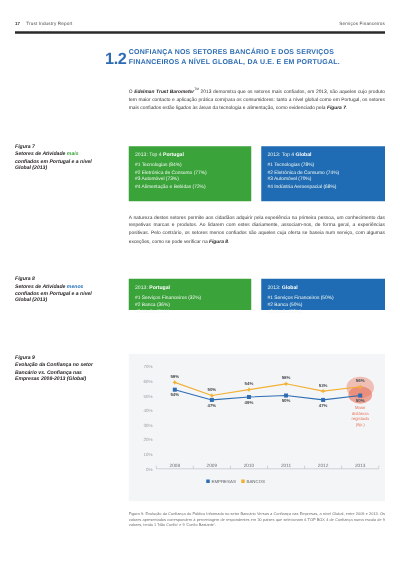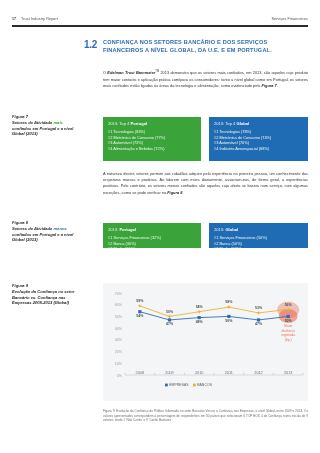--- a/index.html
+++ b/index.html
@@ -58,21 +58,21 @@
     width: 296px;
     height: 1.6px;
     background: #2b2b2b;
   }
 
   
   .sec-num {
     position: absolute;
     left: 84px;
     top: 39px;
-    font-size: 10px;
+    font-size: 13px;
     font-weight: bold;
     color: #2e6db4;
     letter-spacing: -0.3px;
   }
   .sec-title {
     position: absolute;
     left: 103px;
     top: 39px;
     width: 205px;
     font-size: 5.6px;

